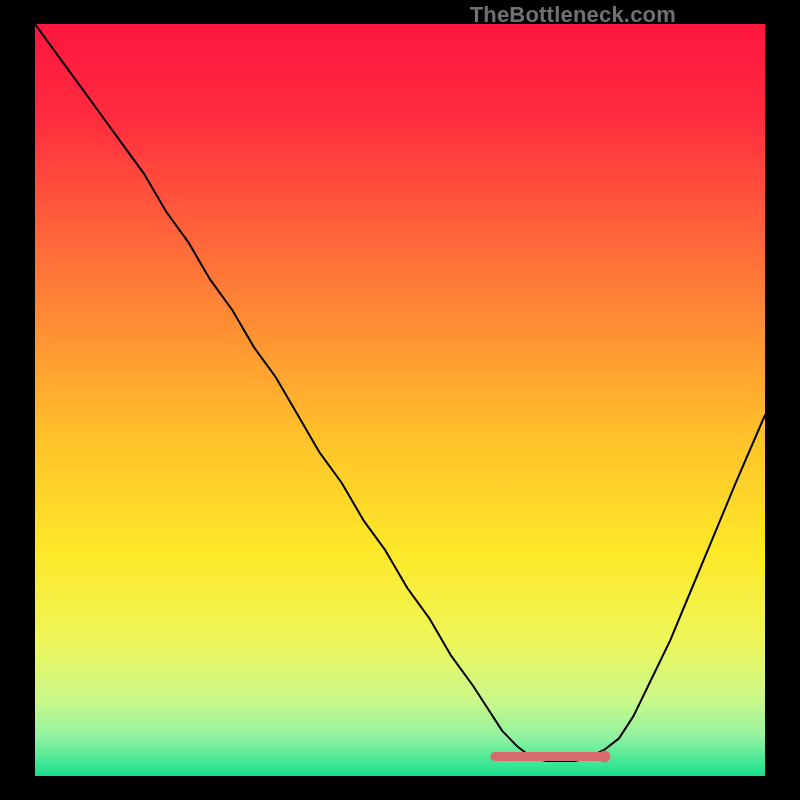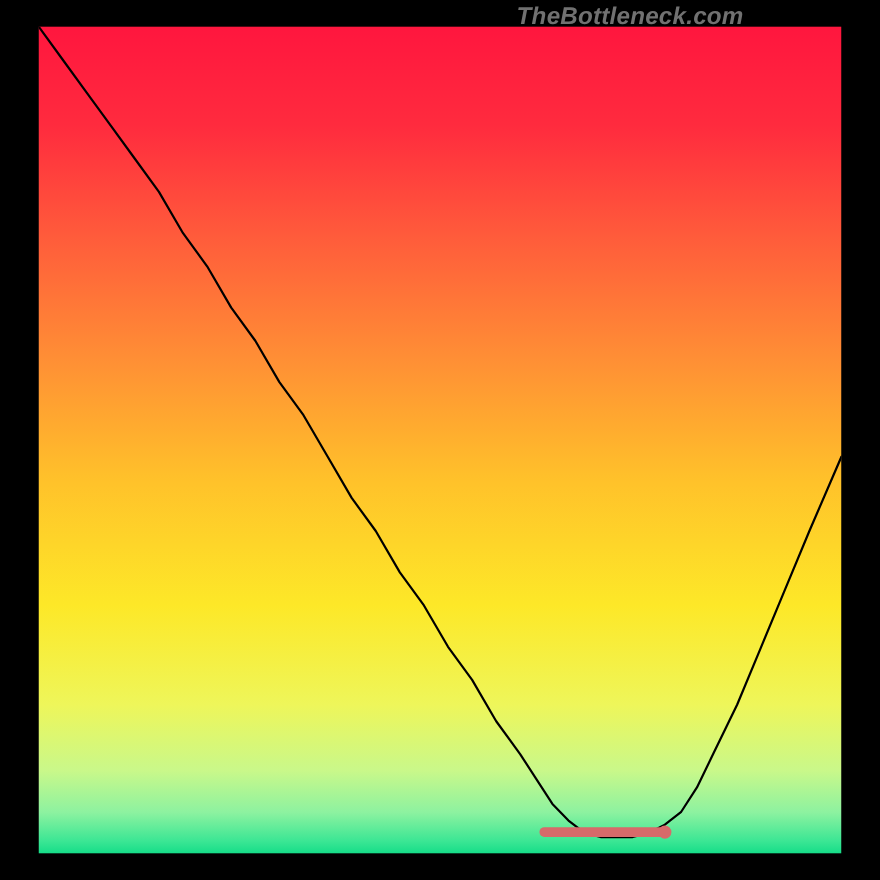--- a/index.html
+++ b/index.html
@@ -8,21 +8,20 @@
     width: 800px;
     height: 800px;
     background: #000;
     overflow: hidden;
   }
   .frame {
     position: relative;
     width: 684px;
     height: 800px;
     background: #000;
-    font-style: italic;
   }
   .watermark {
     position: absolute;
     top: 2px;
     right: 8px;
     font-family: Arial, Helvetica, sans-serif;
     font-size: 22px;
     font-weight: 600;
     color: #717171;
     letter-spacing: 0.2px;

